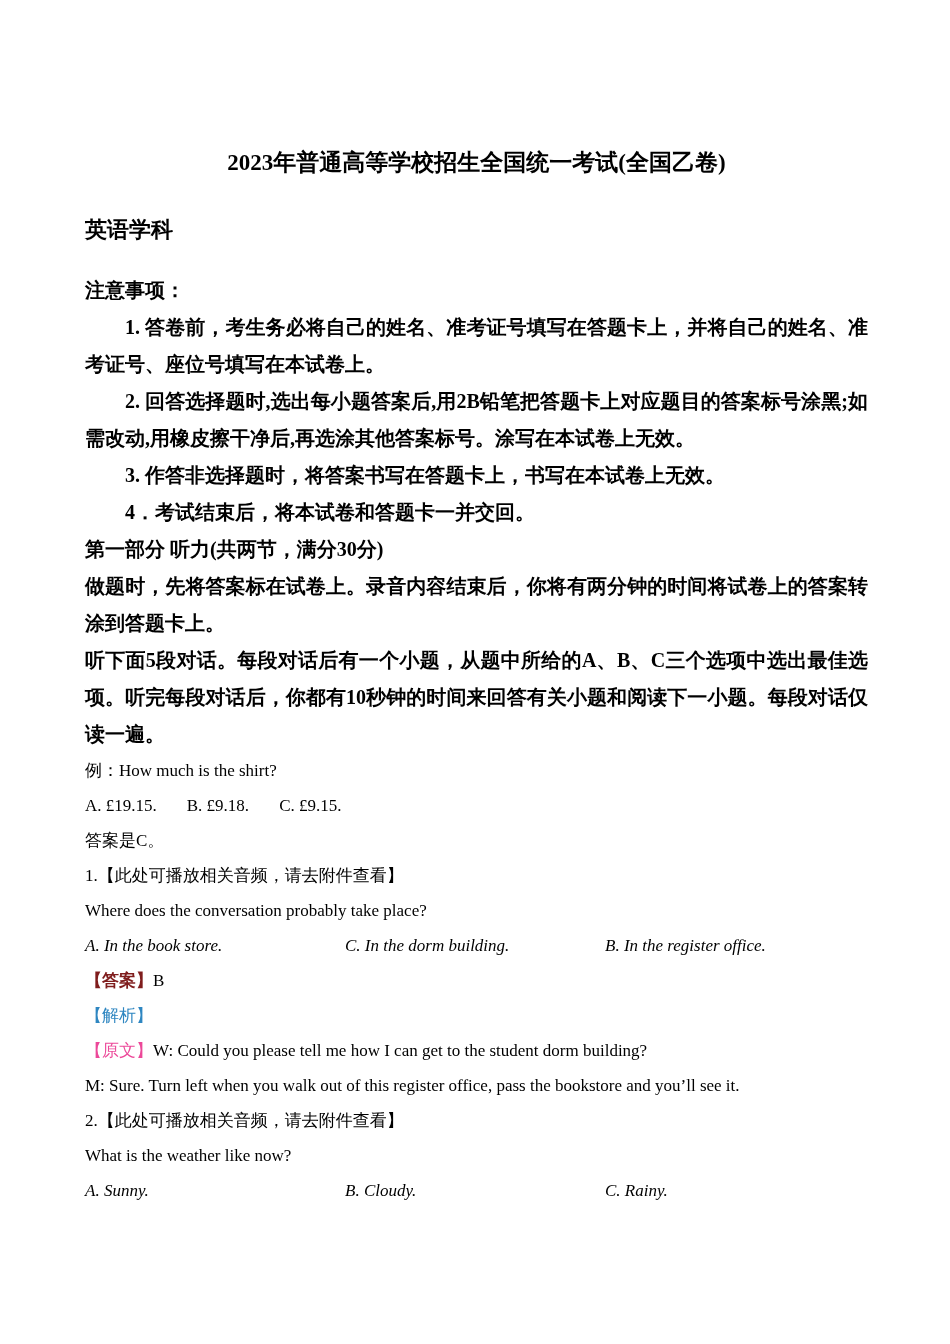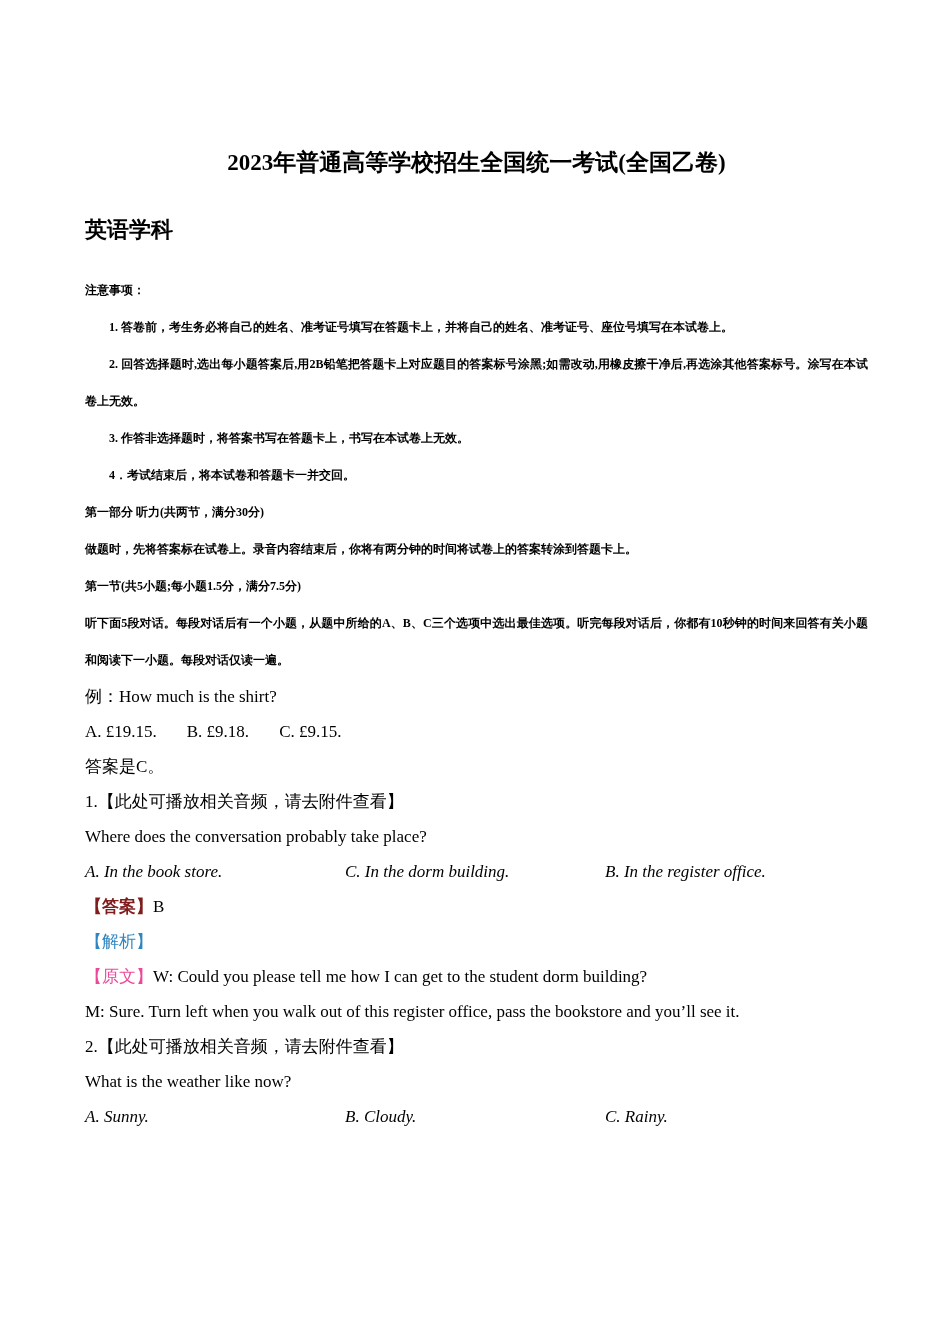--- a/index.html
+++ b/index.html
@@ -27,21 +27,21 @@
     line-height: 30px;
   }
   .subject {
     text-align: left;
     font-weight: bold;
     font-size: 22px;
     line-height: 28px;
     margin-top: 38px;
   }
   .cn {
-    font-size: 12px;
+    font-size: 20px;
     font-weight: bold;
     line-height: 37px;
     text-align: justify;
     margin: 0;
   }
   .notice-heading {
     margin-top: 28px;
   }
   .indent {
     text-indent: 2em;
@@ -82,21 +82,20 @@
   <div class="subject">英语学科</div>
 
   <p class="cn notice-heading">注意事项：</p>
   <p class="cn indent">1. 答卷前，考生务必将自己的姓名、准考证号填写在答题卡上，并将自己的姓名、准考证号、座位号填写在本试卷上。</p>
   <p class="cn indent">2. 回答选择题时,选出每小题答案后,用2B铅笔把答题卡上对应题目的答案标号涂黑;如需改动,用橡皮擦干净后,再选涂其他答案标号。涂写在本试卷上无效。</p>
   <p class="cn indent">3. 作答非选择题时，将答案书写在答题卡上，书写在本试卷上无效。</p>
   <p class="cn indent">4．考试结束后，将本试卷和答题卡一并交回。</p>
 
   <p class="cn">第一部分 听力(共两节，满分30分)</p>
   <p class="cn">做题时，先将答案标在试卷上。录音内容结束后，你将有两分钟的时间将试卷上的答案转涂到答题卡上。</p>
-  <p class="cn">第一节(共5小题;每小题1.5分，满分7.5分)</p>
   <p class="cn">听下面5段对话。每段对话后有一个小题，从题中所给的A、B、C三个选项中选出最佳选项。听完每段对话后，你都有10秒钟的时间来回答有关小题和阅读下一小题。每段对话仅读一遍。</p>
 
   <div class="example">
     <p class="en">例：How much is the shirt?</p>
     <p class="en">
       <span class="ex-opt">A. £19.15.</span><span class="ex-opt">B. £9.18.</span><span>C. £9.15.</span>
     </p>
     <p class="en">答案是C。</p>
   </div>
 

